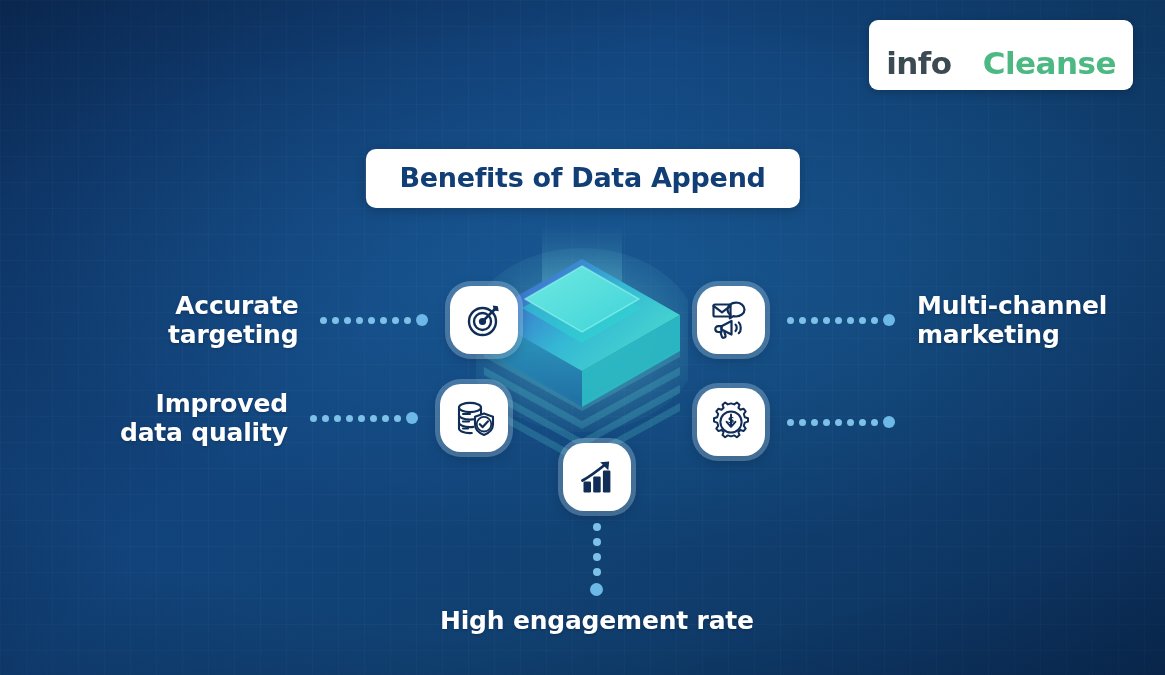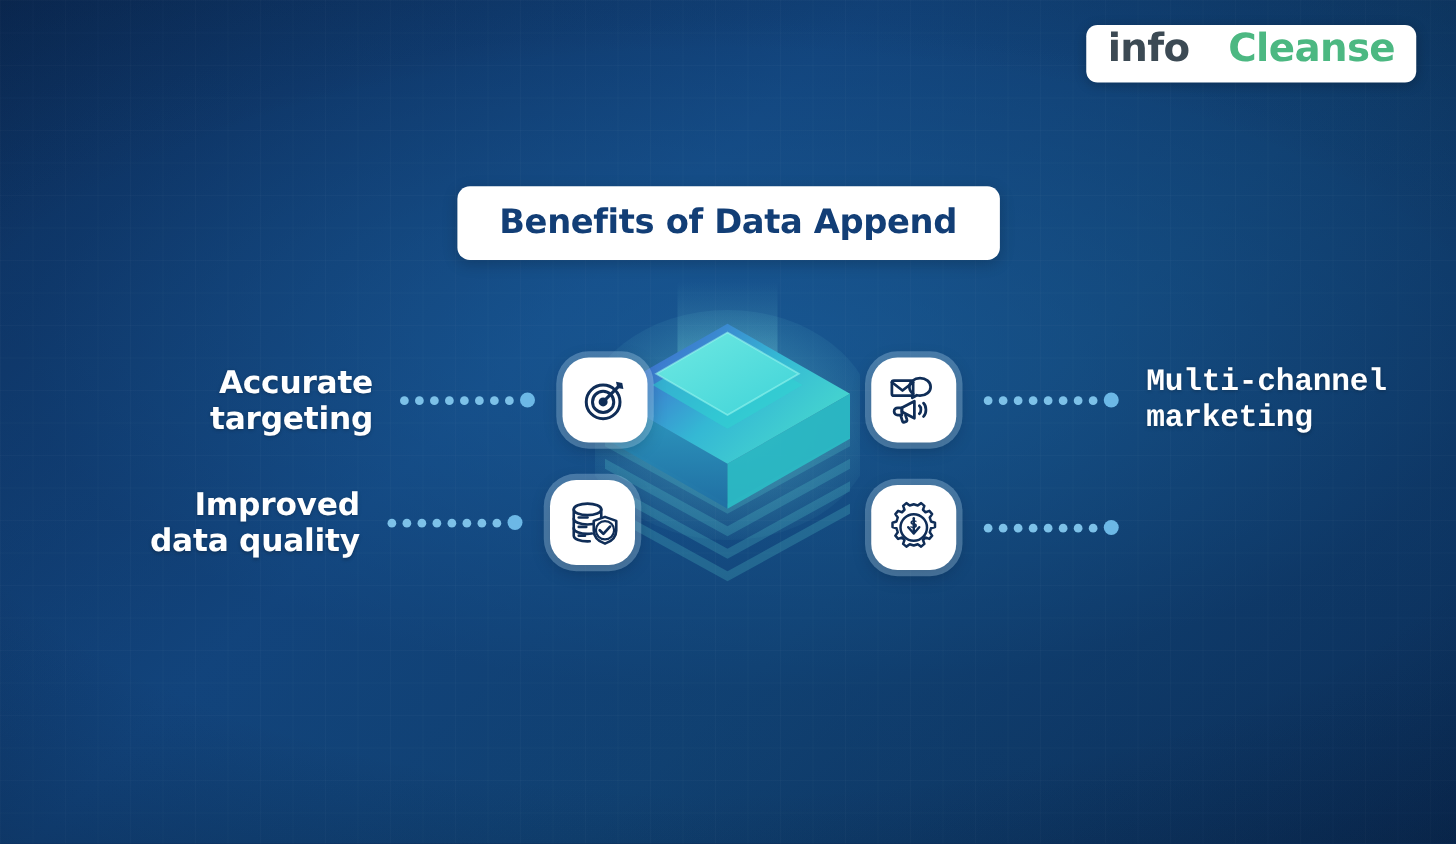--- a/index.html
+++ b/index.html
@@ -36,21 +36,21 @@
     pointer-events: none;
   }
 
   
   .logo {
     position: absolute;
     top: 20px;
     right: 32px;
     background: #ffffff;
     border-radius: 9px;
-    padding: 1px 17px 9px 17px;
+    padding: 25px 17px 9px 17px;
     box-shadow: 0 2px 9px rgba(0,0,0,0.22);
     display: flex;
     align-items: baseline;
     z-index: 8;
     text-align: center;
   }
   .logo-info {
     font-size: 31px;
     font-weight: bold;
     letter-spacing: -0.5px;
@@ -138,21 +138,21 @@
     width: 7px; height: 7px;
     border-radius: 50%;
     background: #7dc1e8;
     flex: none;
   }
   .dots-h .d.big { width: 12px; height: 12px; background: #6cb8e6; }
 
   
   #node-accurate-targeting { left: 168px;  top: 286px; }
   #node-improved-quality   { left: 120px;  top: 384px; }
-  #node-multichannel       { left: 697px;  top: 286px; font-family: Liberation Mono, monospace; }
+  #node-multichannel       { left: 697px;  top: 286px; }
   #node-cost-effective     { left: 697px;  top: 388px; }
   #node-high-engagement    { left: 440px;  top: 443px; flex-direction: column; align-items: center; }
 
   #node-accurate-targeting .label,
   #node-improved-quality .label { margin-right: 0; }
   .gap-r { width: 22px; flex: none; }
   .gap-l { width: 22px; flex: none; }
 
   #node-high-engagement .icon-tile { margin-bottom: 0; }
   #node-high-engagement .dots-v-inline {
@@ -357,14 +357,33 @@
         <span class="d"></span>
       <span class="d"></span>
         <span class="d"></span>
         <span class="d"></span>
         <span class="d"></span>
       <span class="d big"></span>
     </div>
     <div class="gap-r"></div>
   </div>
 
+  <div class="node" id="node-high-engagement">
+    <div class="icon-tile">
+      <svg width="42" height="42" viewBox="0 0 42 42">
+        <rect x="7.5" y="25.5" width="7.5" height="11" rx="1.2" fill="#0f2d57"></rect>
+        <rect x="17.2" y="20.5" width="7.5" height="16" rx="1.2" fill="#0f2d57"></rect>
+        <rect x="26.9" y="14.5" width="7.5" height="22" rx="1.2" fill="#0f2d57"></rect>
+        <path d="M6.5 24.5 C13 21 20 16 30.5 7.5" fill="none" stroke="#0f2d57" stroke-width="2.8" stroke-linecap="round"></path>
+        <path d="M24.2 6.3 L33.2 5.4 L32.3 14.3 Z" fill="#0f2d57"></path>
+      </svg>
+    </div>
+    <div class="dots-v-inline">
+      <span class="d"></span>
+        <span class="d"></span>
+        <span class="d"></span>
+        <span class="d"></span>
+      <span class="d big"></span>
+    </div>
+    <div class="label center-align">High engagement rate</div>
+  </div>
 
 </div>
 
 </body></html>

